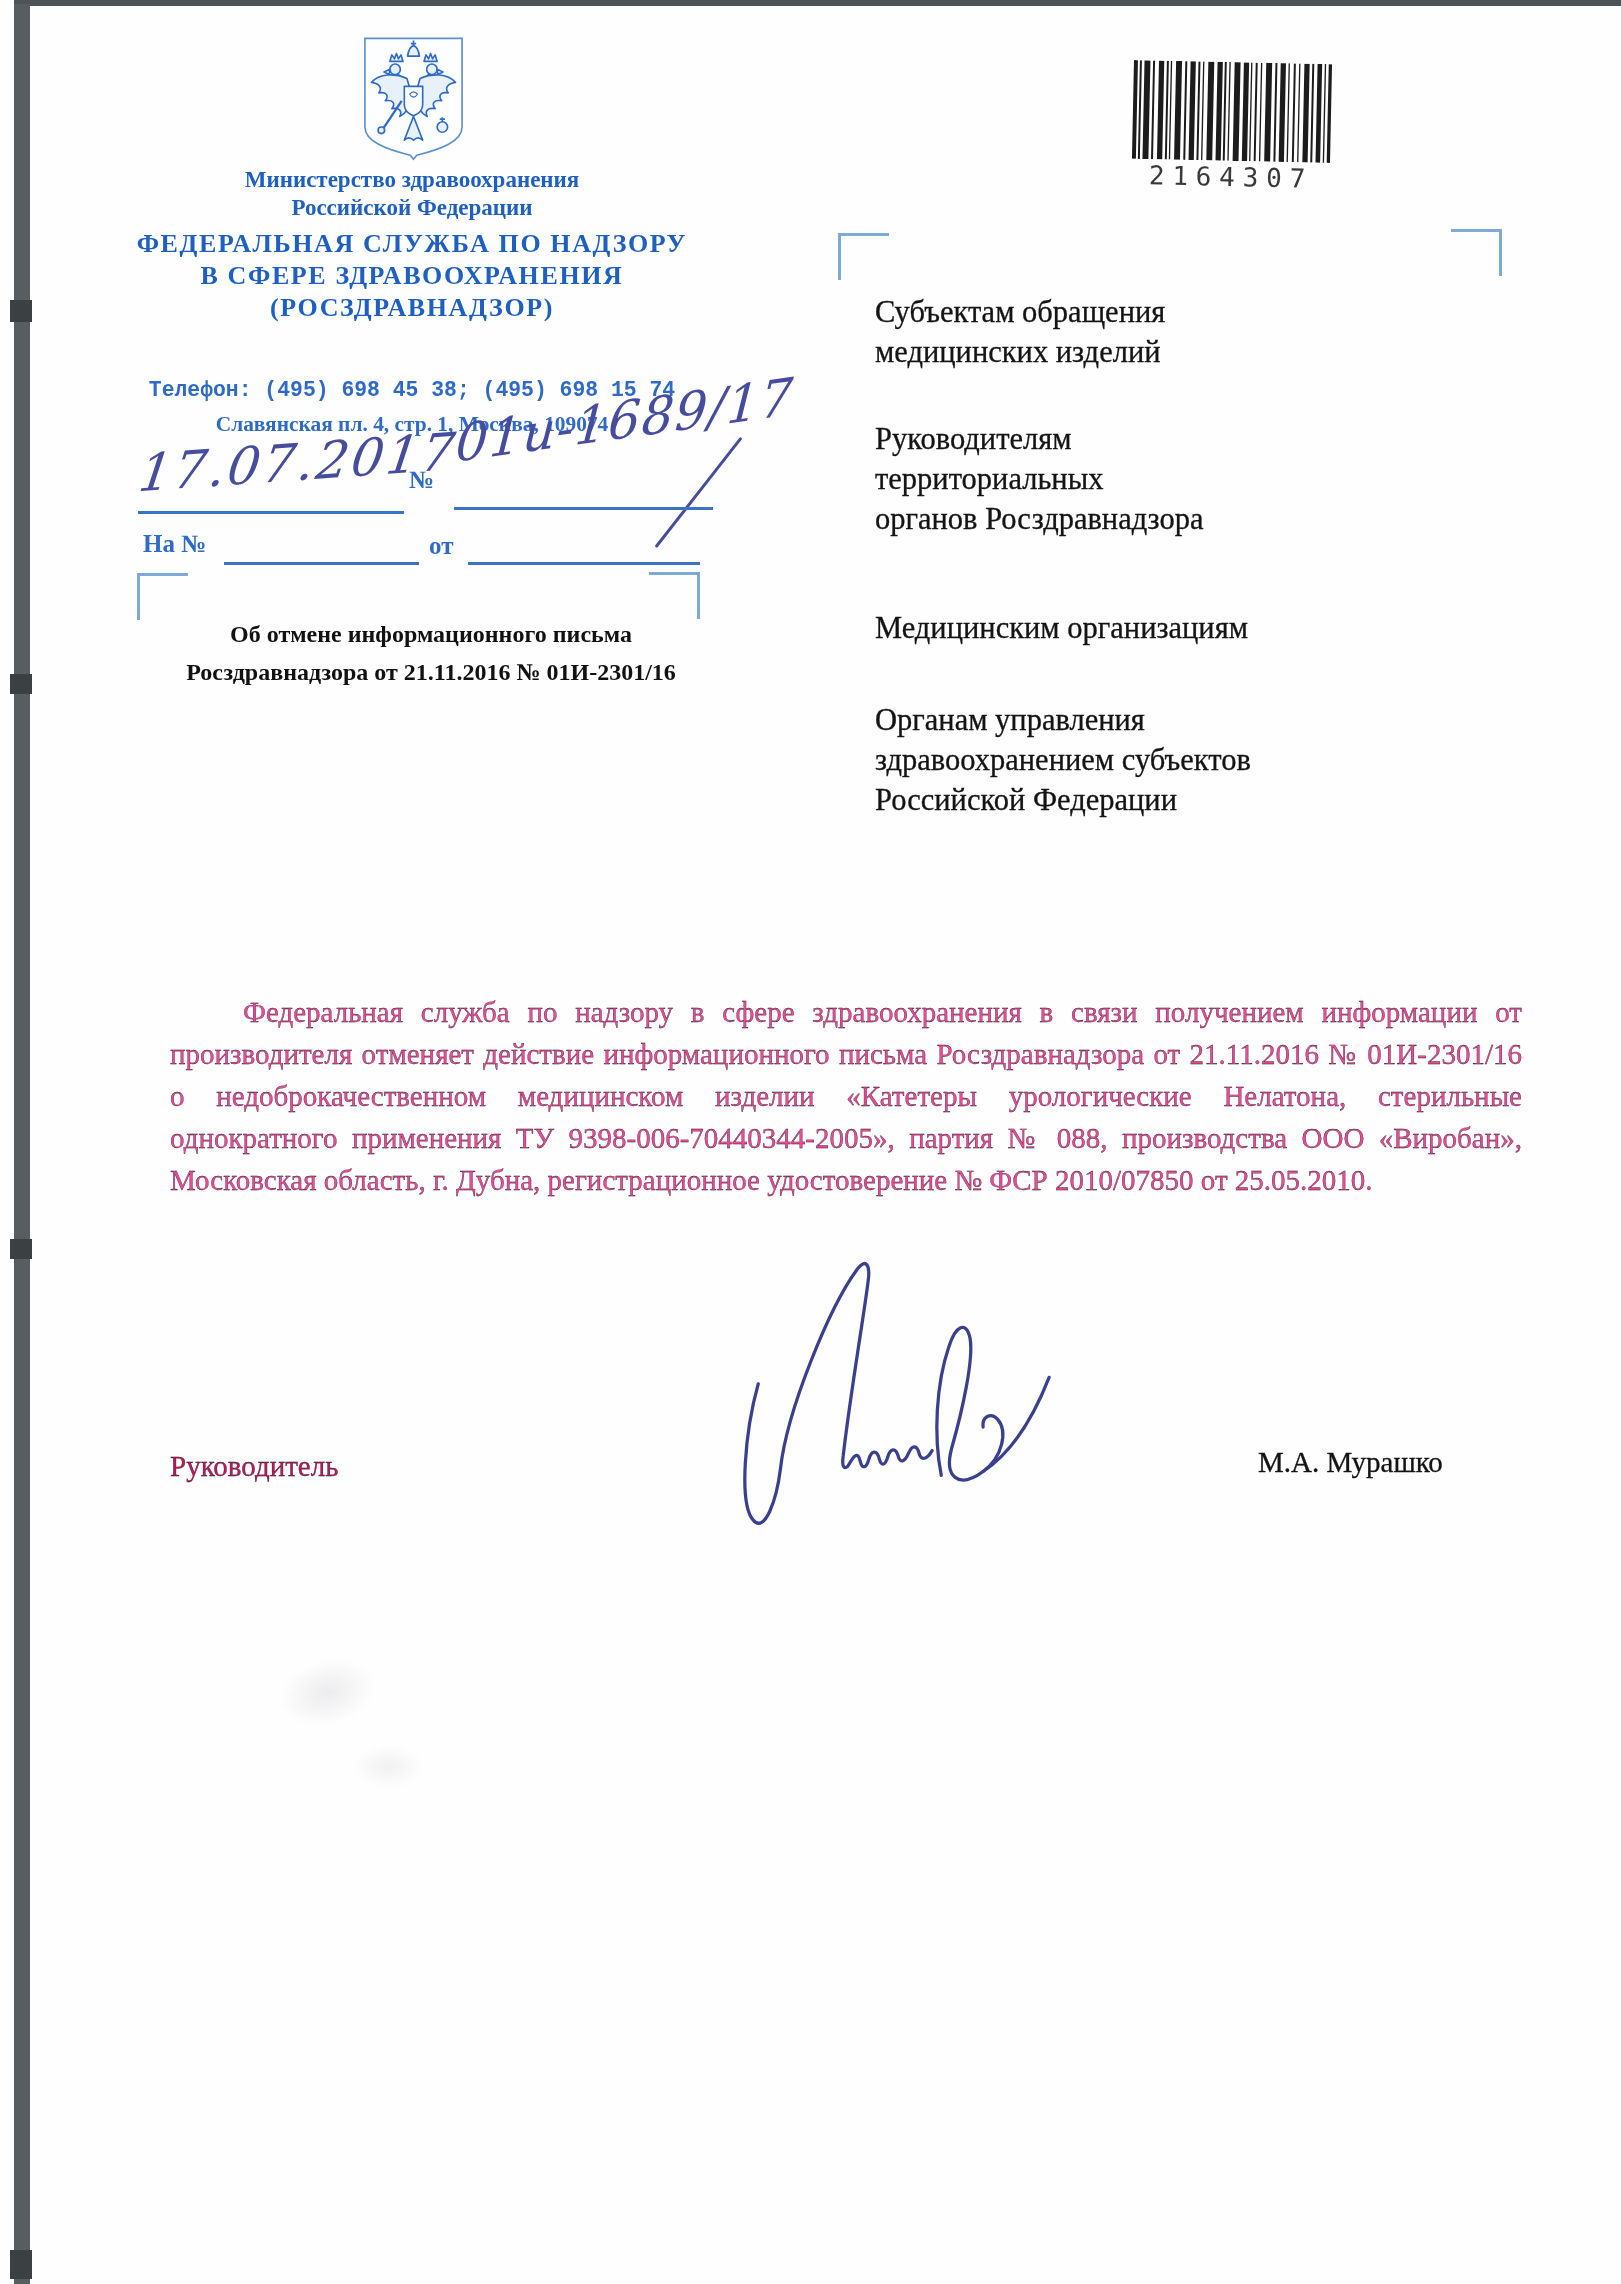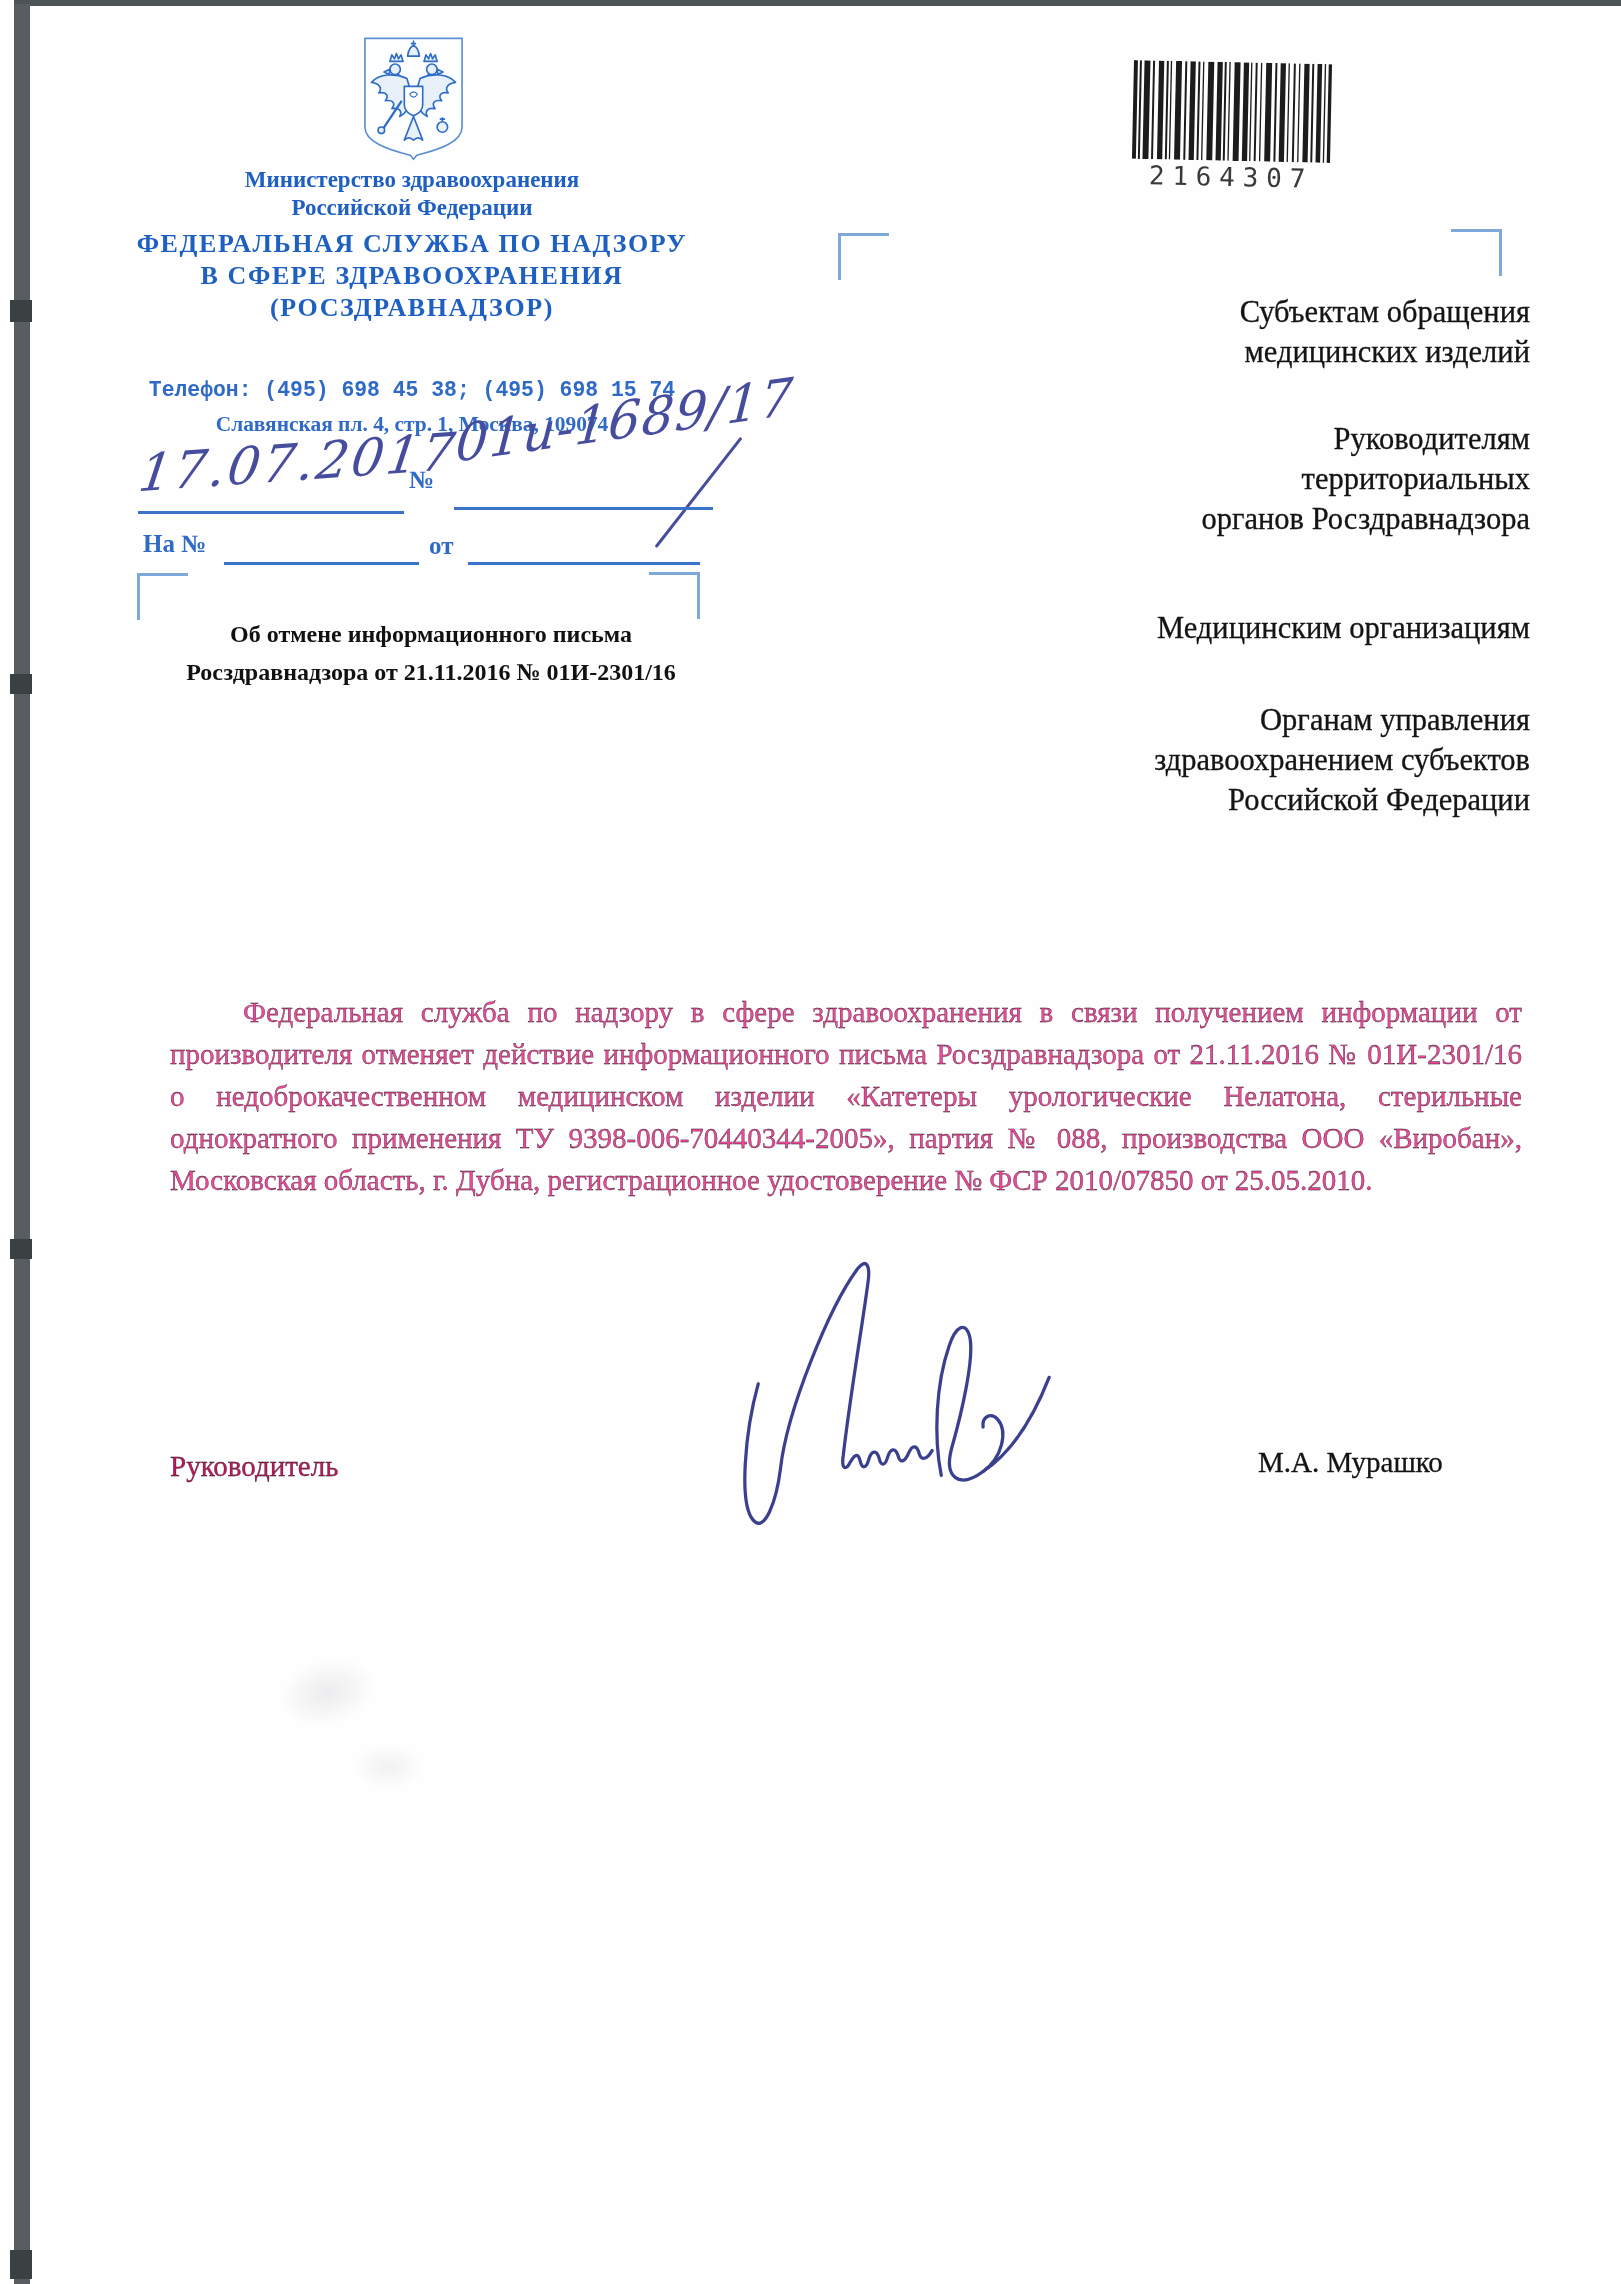--- a/index.html
+++ b/index.html
@@ -47,21 +47,21 @@
   
   .subject{position:absolute;left:162px;top:615px;width:538px;text-align:center;
            font-size:24px;line-height:38px;font-weight:bold;color:#111;}
 
   
   .barcode{position:absolute;left:1130px;top:62px;width:204px;text-align:center;transform:rotate(1.2deg);}
   .barcode svg{display:block;}
   .barcode-num{font-family:"DejaVu Sans Mono", monospace;font-size:26px;letter-spacing:7.8px;color:#3a3a3a;margin-top:1.3px;}
 
   
-  .recipients{position:absolute;left:875px;top:292px;width:655px;text-align:right;
+  .recipients{position:absolute;left:875px;top:292px;width:655px;text-align:left;
               font-size:30.5px;line-height:40px;color:#141414;-webkit-text-stroke:0.3px #141414;}
   .rec-g1{margin-bottom:47px;} .rec-g2{margin-bottom:69px;margin-top:24px;} .rec-g3{margin-bottom:52px;}
 
   
   .body-par{position:absolute;left:170px;top:991px;width:1352px;font-size:29px;line-height:42px;
             text-align:justify;text-indent:73px;color:#ec4899;-webkit-text-stroke:0.3px #141414;margin:0;}
 
   
   .sig-title{position:absolute;left:170px;top:1450px;font-size:29px;color:#be185d;-webkit-text-stroke:0.3px #141414;}
   .sig-name{position:absolute;left:1258px;top:1446px;width:266px;text-align:left;font-size:29px;color:#141414;-webkit-text-stroke:0.3px #141414;}

